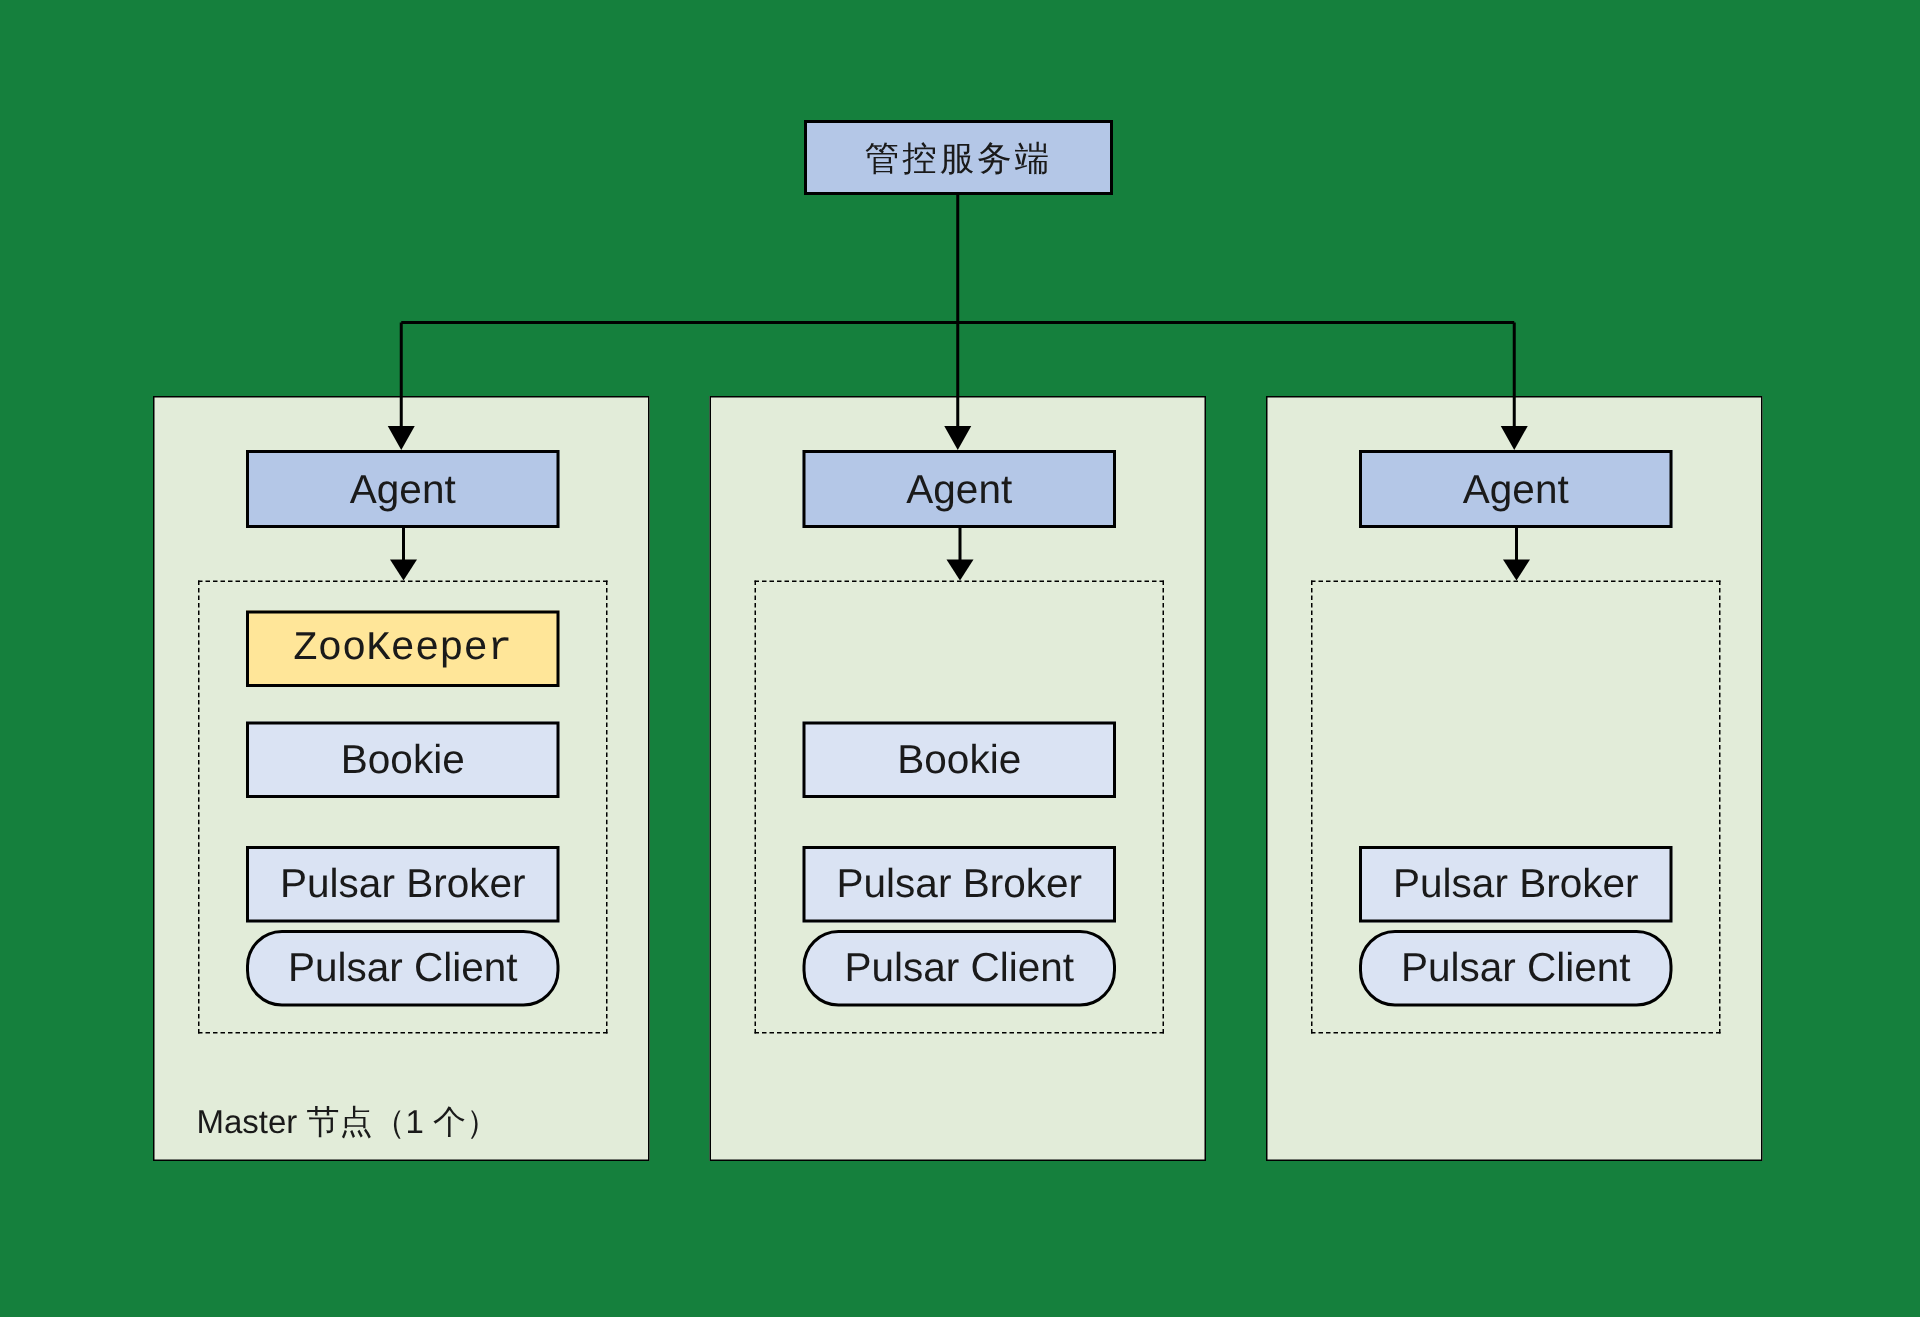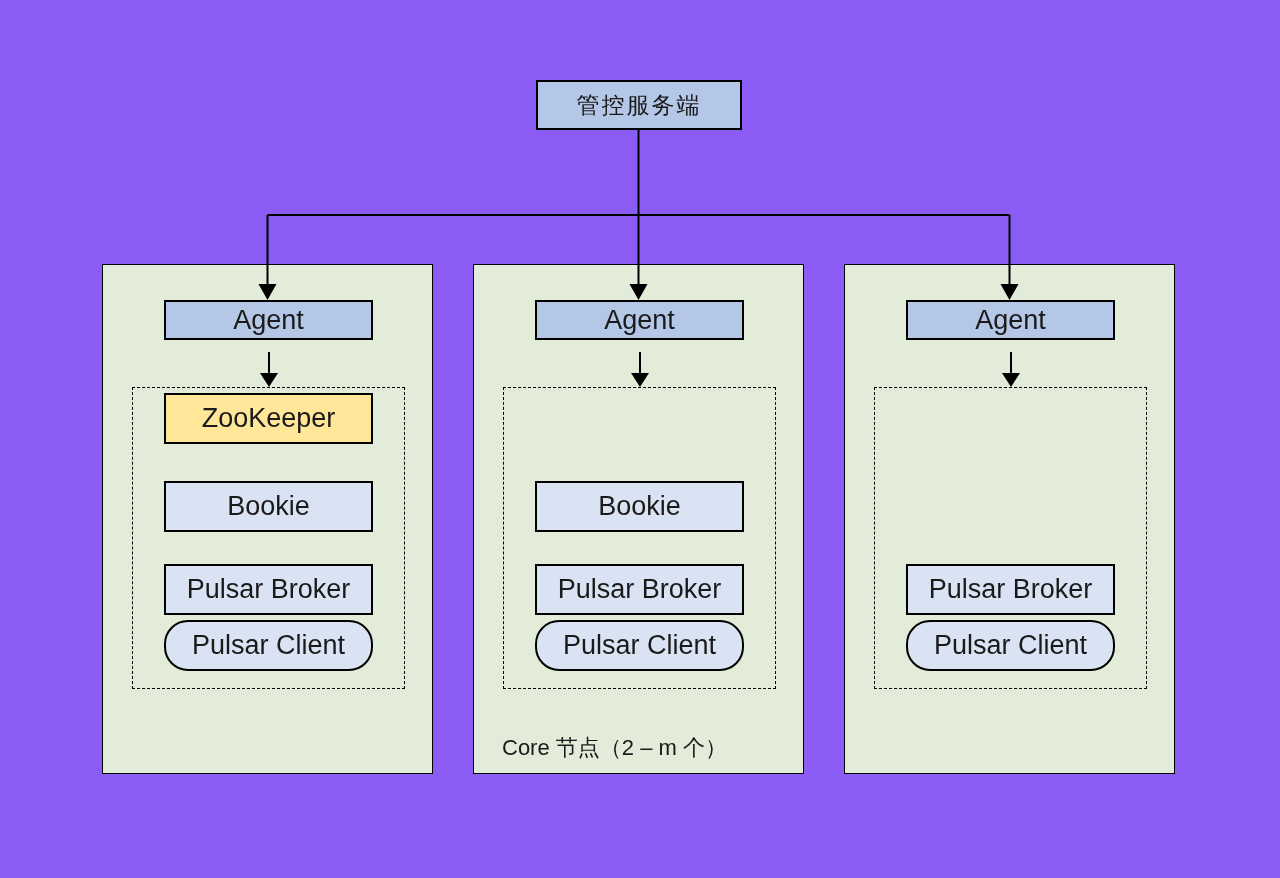--- a/index.html
+++ b/index.html
@@ -1,19 +1,19 @@
 <!DOCTYPE html>
 <html><head>
 <meta charset="utf-8">
 <style>
   * { margin: 0; padding: 0; box-sizing: border-box; }
   html, body { width: 1280px; height: 878px; background: #ffffff; overflow: hidden; }
   body { font-family: "Liberation Sans", "DejaVu Sans", sans-serif; color: #1a1a1a; }
 
-  .canvas { position: relative; width: 1280px; height: 878px; background: #8b5cf6; }
+  .canvas { position: relative; width: 1280px; height: 878px; background: #15803d; }
 
   
   .top-box {
     position: absolute; left: 536px; top: 80px; width: 206px; height: 50px;
     background: #B4C7E7; border: 2.5px solid #000;
     display: flex; align-items: center; justify-content: center;
     font-size: 23px; letter-spacing: 2px;
   }
 
   
@@ -29,24 +29,24 @@
   }
   .panel.master { left: 102px; }
   .panel.core   { left: 473px; }
   .panel.task   { left: 844px; }
 
   .nodebox {
     position: absolute; left: 61px; width: 209px;
     display: flex; align-items: center; justify-content: center;
     border: 2px solid #000; font-size: 27px;
   }
-  .agent { top: 35px; height: 40px; background: #B4C7E7; }
+  .agent { top: 35px; height: 52px; background: #B4C7E7; }
   .comp  { height: 51px; background: #DAE3F3; }
   .comp.hl { background: #FFE699; }
-  .slot1 { top: 128px; }
+  .slot1 { top: 142px; font-family: Liberation Mono, monospace; }
   .slot2 { top: 216px; justify-content: center; }
   .slot3 { top: 285px; margin-top: 14px; }
   .slot4 { top: 355px; border-radius: 24px; }
 
   .dashed-group {
     position: absolute; left: 29px; top: 122px; width: 273px; height: 302px;
     border: 1.5px dashed #000; background: transparent;
   }
 
   .varrow-line {
@@ -85,39 +85,39 @@
     </div>
     <div class="nodebox comp slot2" style="background-color: rgb(218, 227, 243);">
       <span>Bookie</span>
     </div>
     <div class="nodebox comp slot3" style="background-color: rgb(218, 227, 243);">
       <span>Pulsar Broker</span>
     </div>
     <div class="nodebox comp slot4" style="background-color: rgb(218, 227, 243);">
       <span>Pulsar Client</span>
     </div>
+    <div class="caption">Master 节点（1 个）</div>
   </div>
 
   <div class="panel core" style="background-color: rgb(226, 236, 217);">
     <div class="nodebox agent" style="background-color: rgb(180, 199, 231);">
       <span>Agent</span>
     </div>
     <div class="varrow-line"></div>
     <div class="varrow-head"></div>
     <div class="dashed-group"></div>
     <div class="nodebox comp slot2" style="background-color: rgb(218, 227, 243);">
       <span>Bookie</span>
     </div>
     <div class="nodebox comp slot3" style="background-color: rgb(218, 227, 243);">
       <span>Pulsar Broker</span>
     </div>
     <div class="nodebox comp slot4" style="background-color: rgb(218, 227, 243);">
       <span>Pulsar Client</span>
     </div>
-    <div class="caption">Core 节点（2 – m 个）</div>
   </div>
 
   <div class="panel task" style="background-color: rgb(226, 236, 217);">
     <div class="nodebox agent" style="background-color: rgb(180, 199, 231);">
       <span>Agent</span>
     </div>
     <div class="varrow-line"></div>
     <div class="varrow-head"></div>
     <div class="dashed-group"></div>
     <div class="nodebox comp slot3" style="background-color: rgb(218, 227, 243);">

